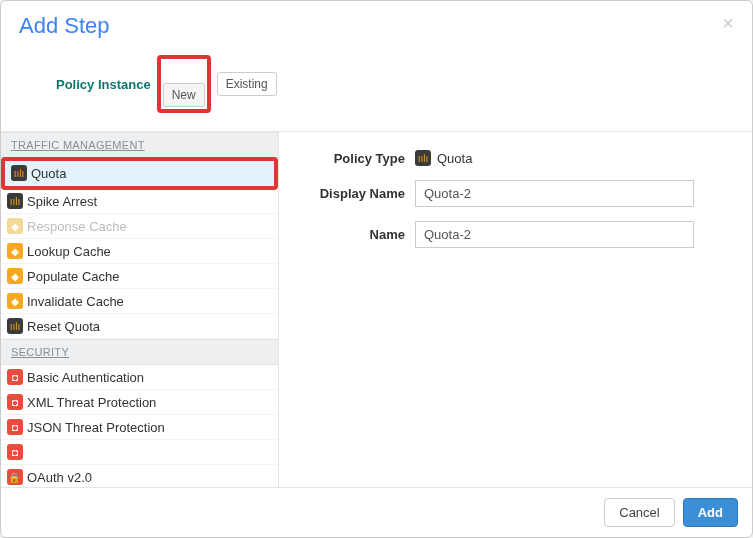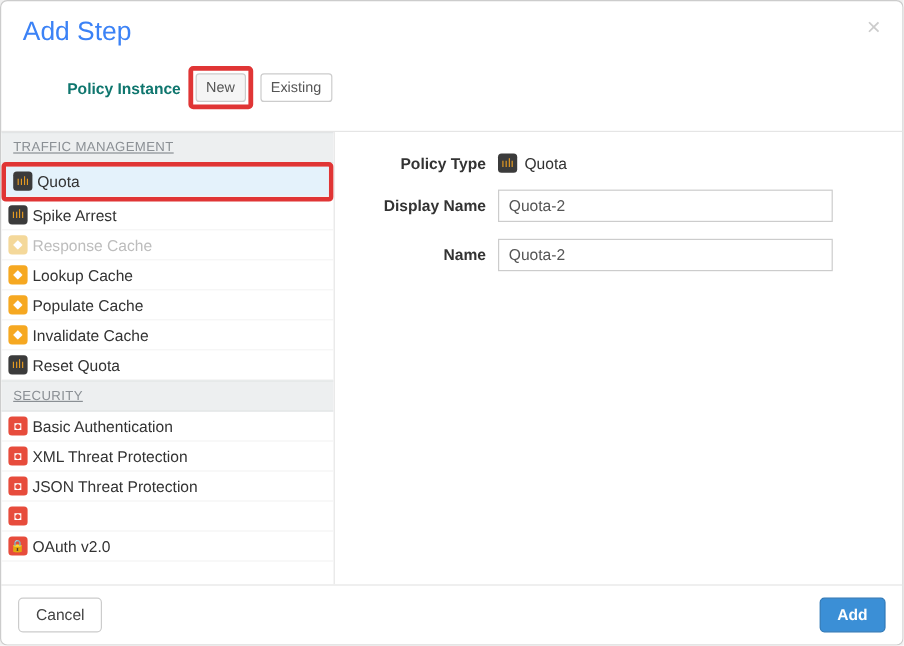--- a/index.html
+++ b/index.html
@@ -54,20 +54,21 @@
     border: 1px solid #ccc;
     background: #fff;
     padding: 4px 8px;
     font-size: 12px;
     color: #555;
     cursor: pointer;
     border-radius: 3px;
   }
   .toggle-btn.active {
     background: #f5f5f5;
+    margin-top: 22px;
   }
   .highlight-box {
     border: 4px solid #e03535;
     border-radius: 4px;
     padding: 2px;
     display: inline-flex;
   }
   .main-area {
     flex: 1;
     display: flex;
@@ -153,21 +154,21 @@
     border: 1px solid #ccc;
     border-radius: 0;
     padding: 5px 8px;
     font-size: 13px;
     color: #555;
   }
   .modal-footer {
     border-top: 1px solid #e5e5e5;
     padding: 10px 14px;
     display: flex;
-    justify-content: space-between;
+    justify-content: flex-end;
     gap: 8px;
   }
   .btn {
     border-radius: 4px;
     padding: 6px 14px;
     font-size: 13px;
     cursor: pointer;
   }
   .btn-default {
     background: #fff;

